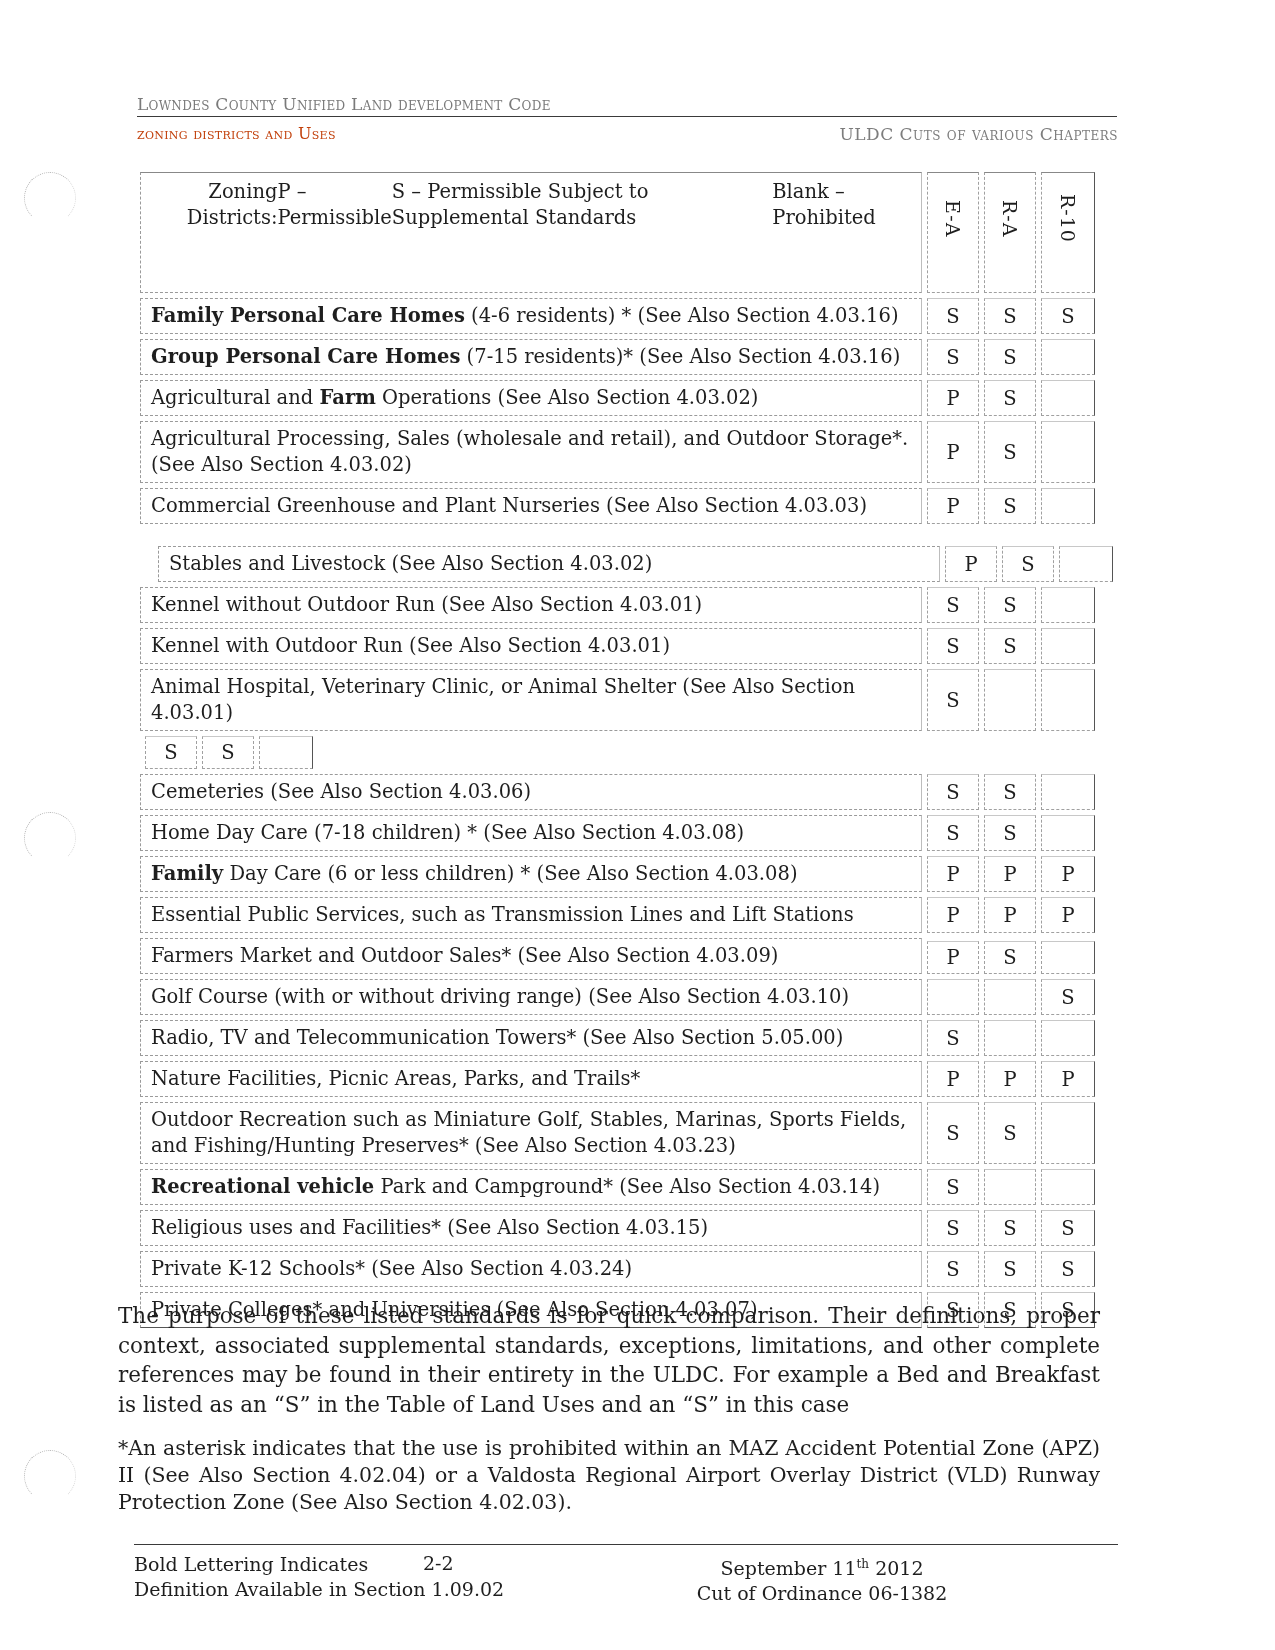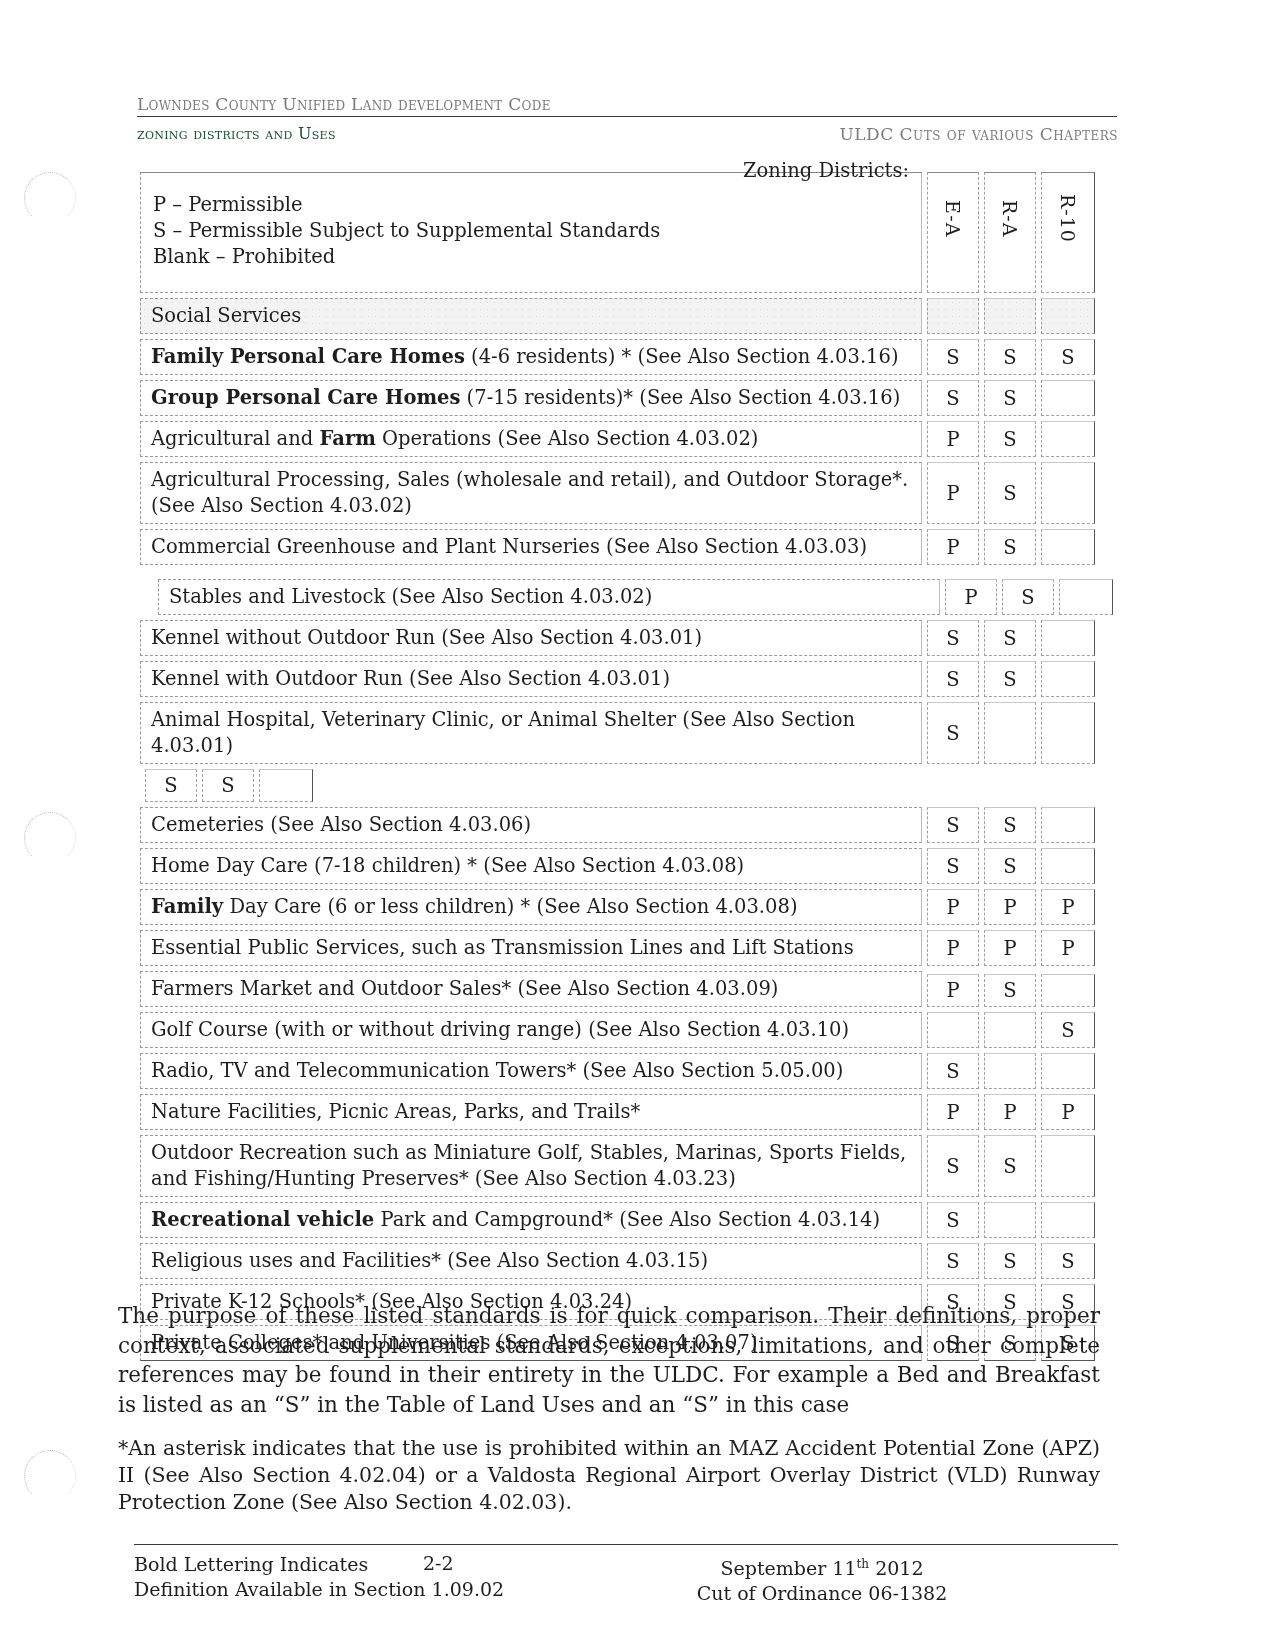--- a/index.html
+++ b/index.html
@@ -10,21 +10,21 @@
     .punch {
       position: absolute; left: 24px; width: 50px; height: 50px; border-radius: 50%;
       border: 1px dotted #b5b5b5; border-bottom-color: transparent; border-right-color: #d8d8d8;
     }
     .running-head {
       position: absolute; left: 137px; top: 94px; width: 980px;
       font-size: 17px; color: #7a7a7a; font-variant: small-caps; letter-spacing: 0.3px;
       border-bottom: 1.5px solid #3a3a3a; padding-bottom: 2px;
     }
     .sub-head-left {
-      position: absolute; left: 137px; top: 124px; font-size: 16px; color: #14532d;
+      position: absolute; left: 137px; top: 124px; font-size: 16px; color: #c2410c;
       font-variant: small-caps; letter-spacing: 0.3px;
     }
     .sub-head-right {
       position: absolute; right: 157px; top: 124px; font-size: 17px; color: #7d7d7d;
       font-variant: small-caps; letter-spacing: 0.5px;
     }
     .table-wrap {
       position: absolute; left: 140px; top: 172px; width: 976px;
     }
     .row {
@@ -38,21 +38,21 @@
     .cell-z {
       width: 52px; margin-left: 5px; border: 1px dashed #a0a0a0; border-top-style: solid; border-top-color: #c8c8c8;
       box-sizing: border-box; display: flex; align-items: center; justify-content: center;
       font-size: 19.5px;
     }
     .cell-z.last { width: 54px; border-right: 1.5px solid #555; }
     .row + .row { margin-top: 5px; }
     .row.h1 .cell-use, .row.h1 .cell-z { min-height: 33px; }
     .row.h2 .cell-use, .row.h2 .cell-z { min-height: 56px; }
     .header-row .cell-use {
-      height: 121px; flex-direction: column; align-items: stretch; justify-content: flex-end;
+      height: 121px; flex-direction: row; align-items: stretch; justify-content: flex-end;
       padding: 6px 12px 22px 12px; border-top: 1px solid #888;
     }
     .header-row .cell-z { height: 121px; border-top: 1px solid #888; }
     .zd-label { text-align: right; font-size: 19.5px; margin-bottom: 8px; }
     .legend-line { font-size: 19.5px; line-height: 26px; }
     .vert {
       writing-mode: vertical-rl; font-size: 19px; letter-spacing: 1px;
       margin-top: -28px;
     }
     .section-row .cell-use, .section-row .cell-z {
@@ -103,26 +103,20 @@
         <span class="vert">E-A</span>
       </div>
     <div class="cell-z">
         <span class="vert">R-A</span>
       </div>
     <div class="cell-z last">
         <span class="vert">R-10</span>
       </div>
   </div>
 
-  <div class="row section-row">
-    <div class="cell-use">Social Services</div>
-    <div class="cell-z"></div>
-    <div class="cell-z"></div>
-    <div class="cell-z last"></div>
-  </div>
 
   <div id="rows">
       <div class="row h1" style="margin-top: 5px;">
         <div class="cell-use">
           <span><span class="bold">Family Personal Care Homes</span><span> (4-6 residents) * (See Also Section 4.03.16)</span></span>
         </div>
         <div class="cell-z">S</div>
         <div class="cell-z">S</div>
         <div class="cell-z last">S</div>
       </div>
@@ -151,21 +145,21 @@
         <div class="cell-z last"></div>
       </div>
       <div class="row h1" style="margin-top: 5px;">
         <div class="cell-use">
           <span><span>Commercial Greenhouse and Plant Nurseries (See Also Section 4.03.03)</span></span>
         </div>
         <div class="cell-z">P</div>
         <div class="cell-z">S</div>
         <div class="cell-z last"></div>
       </div>
-      <div class="row h1" style="margin-top: 14px; padding-left: 18px;">
+      <div class="row h1" style="margin-top: 22px; padding-left: 18px;">
         <div class="cell-use">
           <span><span>Stables and Livestock (See Also Section 4.03.02)</span></span>
         </div>
         <div class="cell-z">P</div>
         <div class="cell-z">S</div>
         <div class="cell-z last"></div>
       </div>
       <div class="row h1" style="">
         <div class="cell-use">
           <span><span>Kennel without Outdoor Run (See Also Section 4.03.01)</span></span>

